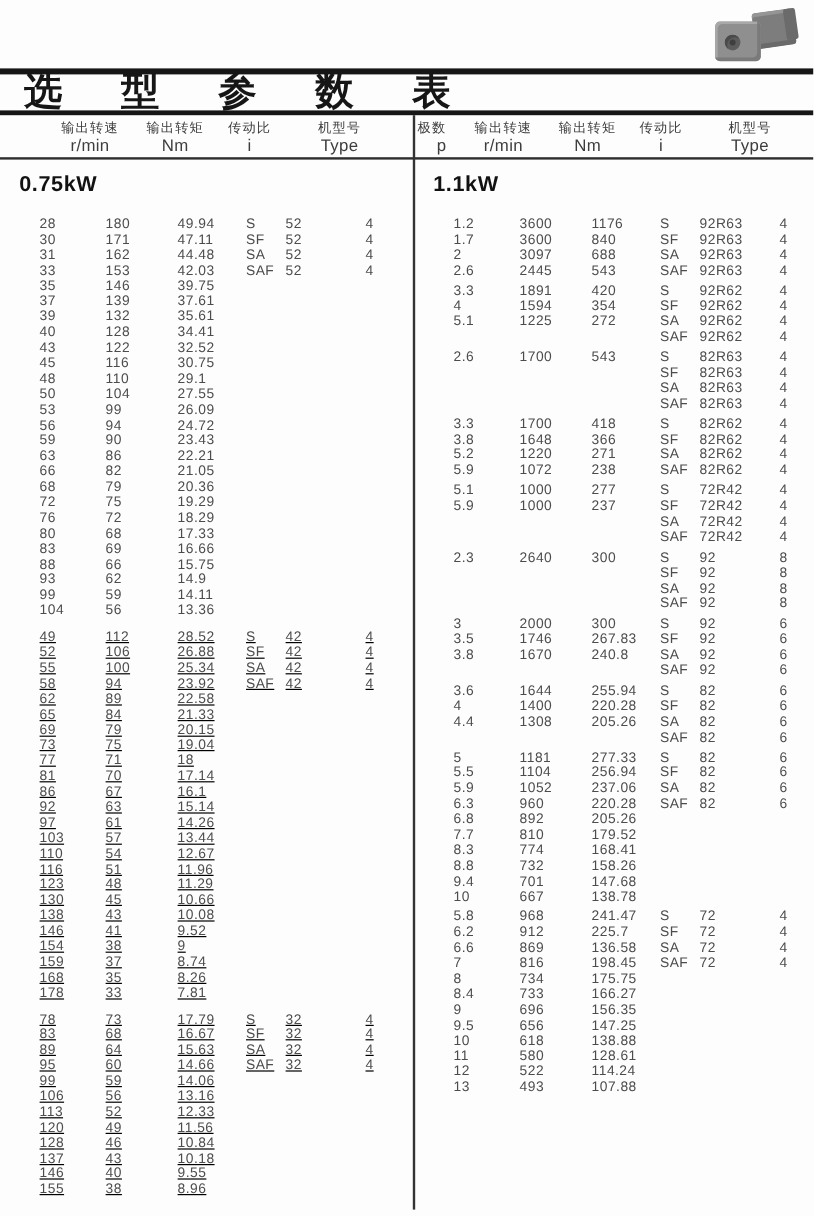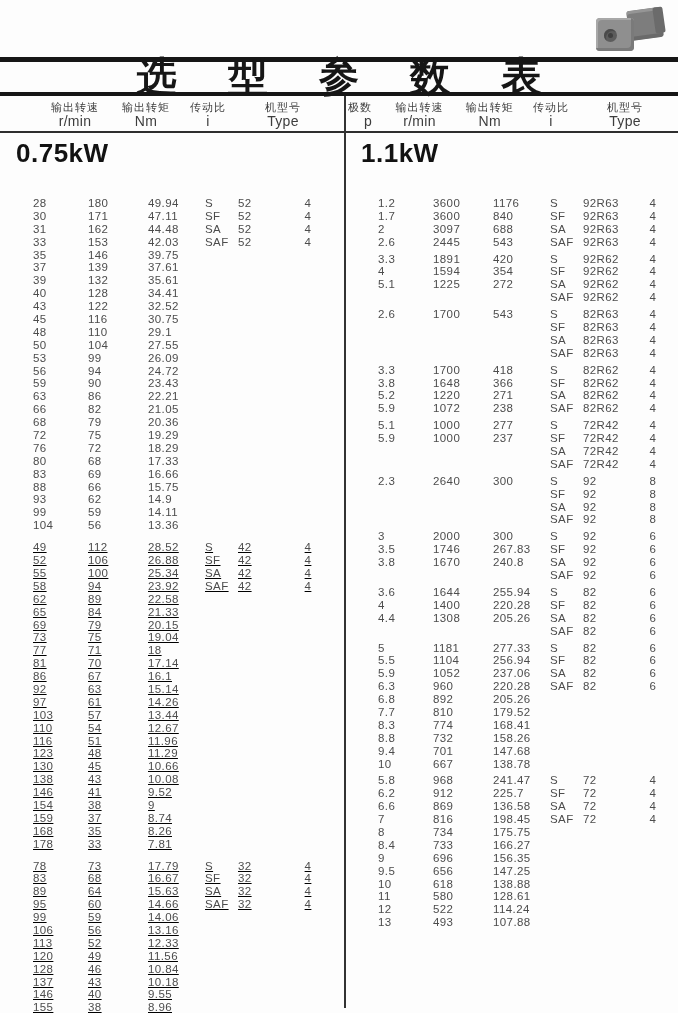--- a/index.html
+++ b/index.html
@@ -15,42 +15,42 @@
   .m-shaft{position:absolute;left:14px;top:24px;width:13px;height:13px;background:#5c5c5c;border-radius:50%;box-shadow:inset 2px 2px 0 #4a4a4a;}
   .m-shaft-in{position:absolute;left:18px;top:28px;width:5px;height:5px;background:#3f3f3f;border-radius:50%;}
   
   .rule{position:absolute;left:0;right:0;background:#161616;}
   .rule-top{top:57px;height:5px;}
   .rule-mid{top:92px;height:4px;}
   .rule-header{top:131px;height:2px;background:#2e2e2e;}
   .vdivider{position:absolute;left:344px;top:96px;width:2px;height:912px;background:#333;}
   
   .page-title{
-    position:absolute;top:60px;left:0;width:100%;text-align:center;
-    font-size:40px;line-height:32px;font-weight:bold;color:#161616;
+    position:absolute;top:60px;left:0;width:100%;
+    font-size:32px;line-height:32px;font-weight:bold;color:#161616;
     letter-spacing:20px;text-indent:20px;white-space:nowrap;
   }
   
   .header-band{position:absolute;top:99px;left:0;width:678px;height:32px;}
   .header-half{position:absolute;top:0;display:flex;padding-left:35px;}
   .header-half[data-header-half="0"]{left:0;width:344px;}
   .header-half[data-header-half="1"]{left:345px;width:333px;}
   .h-cell{text-align:center;color:#3d3d3d;}
   .h-cell-0{width:80px;}
   .h-cell-1{width:62px;}
   .h-cell-2{width:62px;}
   .h-cell-3{width:88px;}
   .h-cell-4{width:45px;text-align:right;}
   .h-label{font-size:11px;height:16px;line-height:17px;letter-spacing:1px;}
   .h-unit{font-size:14px;height:14px;line-height:13px;letter-spacing:.3px;}
   
   .half-content{position:absolute;top:137px;}
   .half-content[data-section="0"]{left:0;width:344px;}
   .half-content[data-section="1"]{left:345px;width:333px;}
-  .power-title{font-size:26px;line-height:33px;height:33px;font-weight:bold;color:#121212;margin:0 0 27px 16px;letter-spacing:.5px;}
+  .power-title{font-size:18px;line-height:33px;height:33px;font-weight:bold;color:#121212;margin:0 0 11px 16px;letter-spacing:.5px;}
   .half-content[data-section="0"] .block + .block{margin-top:9px;text-decoration:underline;}
   .half-content[data-section="1"] .block + .block{margin-top:4px;}
   .row{display:flex;height:12.9px;line-height:12.9px;font-size:11.5px;color:#4c4c4c;letter-spacing:.4px;white-space:nowrap;}
   .c-speed{width:55px;margin-left:33px;}
   .c-torque{width:60px;}
   .c-ratio{width:57px;}
   .c-prefix{width:33px;}
   .c-model{width:55px;}
   .c-poles{width:30px;text-align:center;}
 </style>

